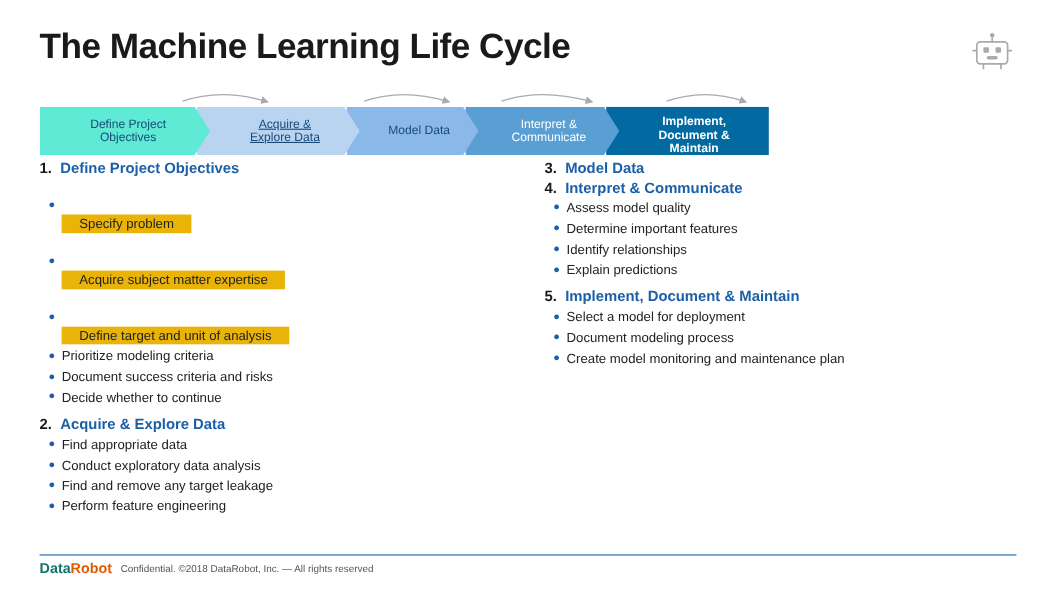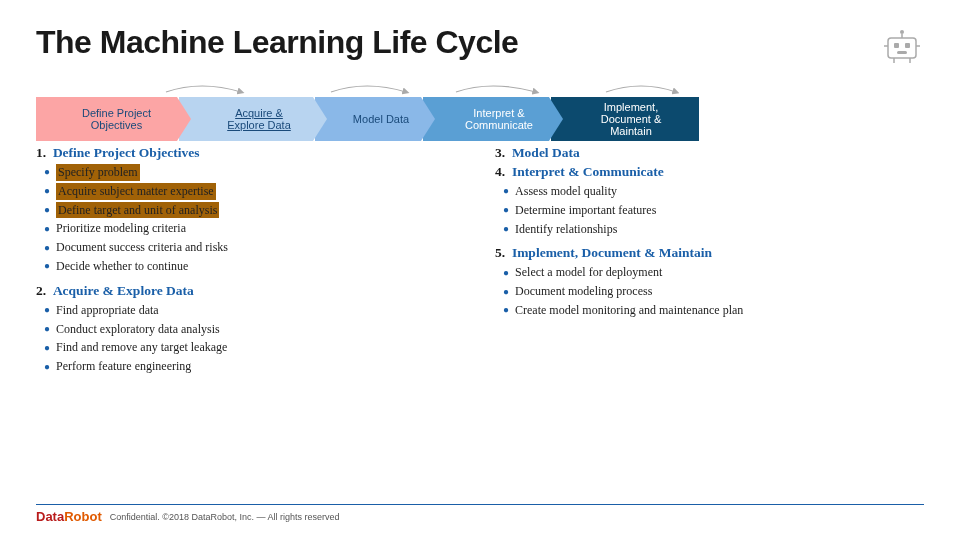--- a/index.html
+++ b/index.html
@@ -53,21 +53,21 @@
       position: relative;
       text-align: center;
       font-size: 11px;
       color: #1a4a7a;
       font-weight: 500;
       padding: 0 14px 0 20px;
     }
 
     
     .chevron-1 {
-      background: #fca5a5;
+      background: #5eead4;
       clip-path: polygon(0 0, calc(100% - 14px) 0, 100% 50%, calc(100% - 14px) 100%, 0 100%);
       width: 155px;
       z-index: 5;
     }
     .chevron-2 {
       background: #b8d4f0;
       clip-path: polygon(0 0, calc(100% - 14px) 0, 100% 50%, calc(100% - 14px) 100%, 0 100%);
       width: 148px;
       margin-left: -12px;
       z-index: 4;
@@ -85,36 +85,36 @@
     .chevron-4 {
       background: #5a9fd4;
       clip-path: polygon(0 0, calc(100% - 14px) 0, 100% 50%, calc(100% - 14px) 100%, 0 100%);
       width: 140px;
       margin-left: -12px;
       z-index: 2;
       padding-left: 26px;
       color: #fff;
     }
     .chevron-5 {
-      background: #0c4a6e;
+      background: #0369a1;
       clip-path: polygon(0 0, 100% 0, 100% 100%, 0 100%);
       width: 148px;
       margin-left: -12px;
       z-index: 1;
       padding-left: 26px;
       color: #fff;
-      font-weight: 400;
+      font-weight: 700;
+      align-items: flex-end;
     }
 
     
     .content {
       display: flex;
       gap: 30px;
       flex: 1;
-      font-family: Liberation Serif, serif;
     }
     .col-left, .col-right {
       flex: 1;
     }
 
     .section-title {
       font-size: 13.5px;
       font-weight: 700;
       color: #1a5fa8;
       margin-bottom: 3px;
@@ -138,40 +138,41 @@
       line-height: 1.4;
     }
     ul li::before {
       content: '●';
       color: #1a5fa8;
       font-size: 10px;
       margin-right: 6px;
       flex-shrink: 0;
     }
     .highlight-yellow {
-      background: #a16207;
-      padding: 0 2px;
+      background: #eab308;
+      padding: 0 16px;
+      margin-top: 32px;
     }
 
     
     .footer {
       display: flex;
       align-items: center;
       gap: 8px;
       border-top: 1.5px solid #1a5fa8;
       padding-top: 4px;
       margin-top: 2px;
     }
     .footer-brand {
       font-size: 13px;
       font-weight: 900;
       color: #1a1a1a;
     }
     .footer-brand span {
-      color: #b91c1c;
+      color: #0f766e;
     }
     .footer-text {
       font-size: 9px;
       color: #555;
     }
   </style>
 </head>
 <body>
 
 <div class="page">
@@ -297,20 +298,23 @@
         <ul>
           <li>
               <span>Assess model quality</span>
             </li>
           <li>
               <span>Determine important features</span>
             </li>
           <li>
               <span>Identify relationships</span>
             </li>
+          <li>
+              <span>Explain predictions</span>
+            </li>
         </ul>
       </div>
 
       <div>
         <div class="section-title">
           <span class="section-number">5.</span>
           &nbsp;<span>Implement, Document &amp; Maintain</span>
         </div>
         <ul>
           <li>

